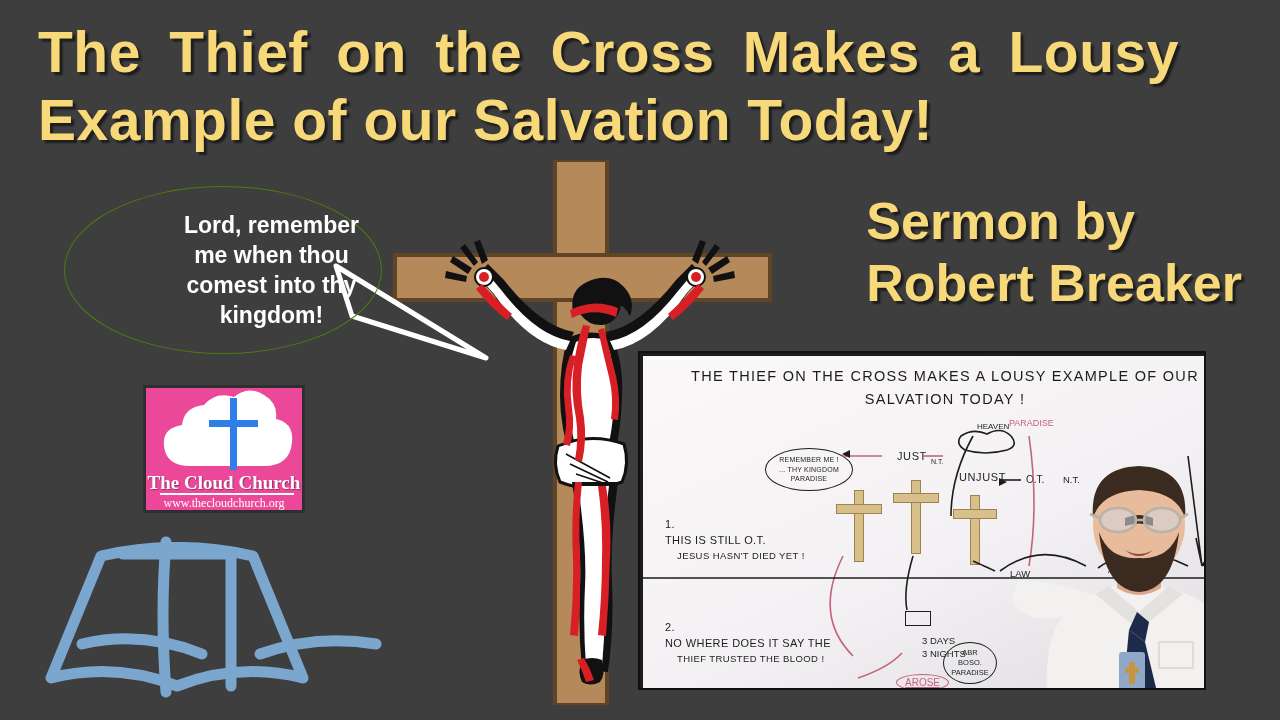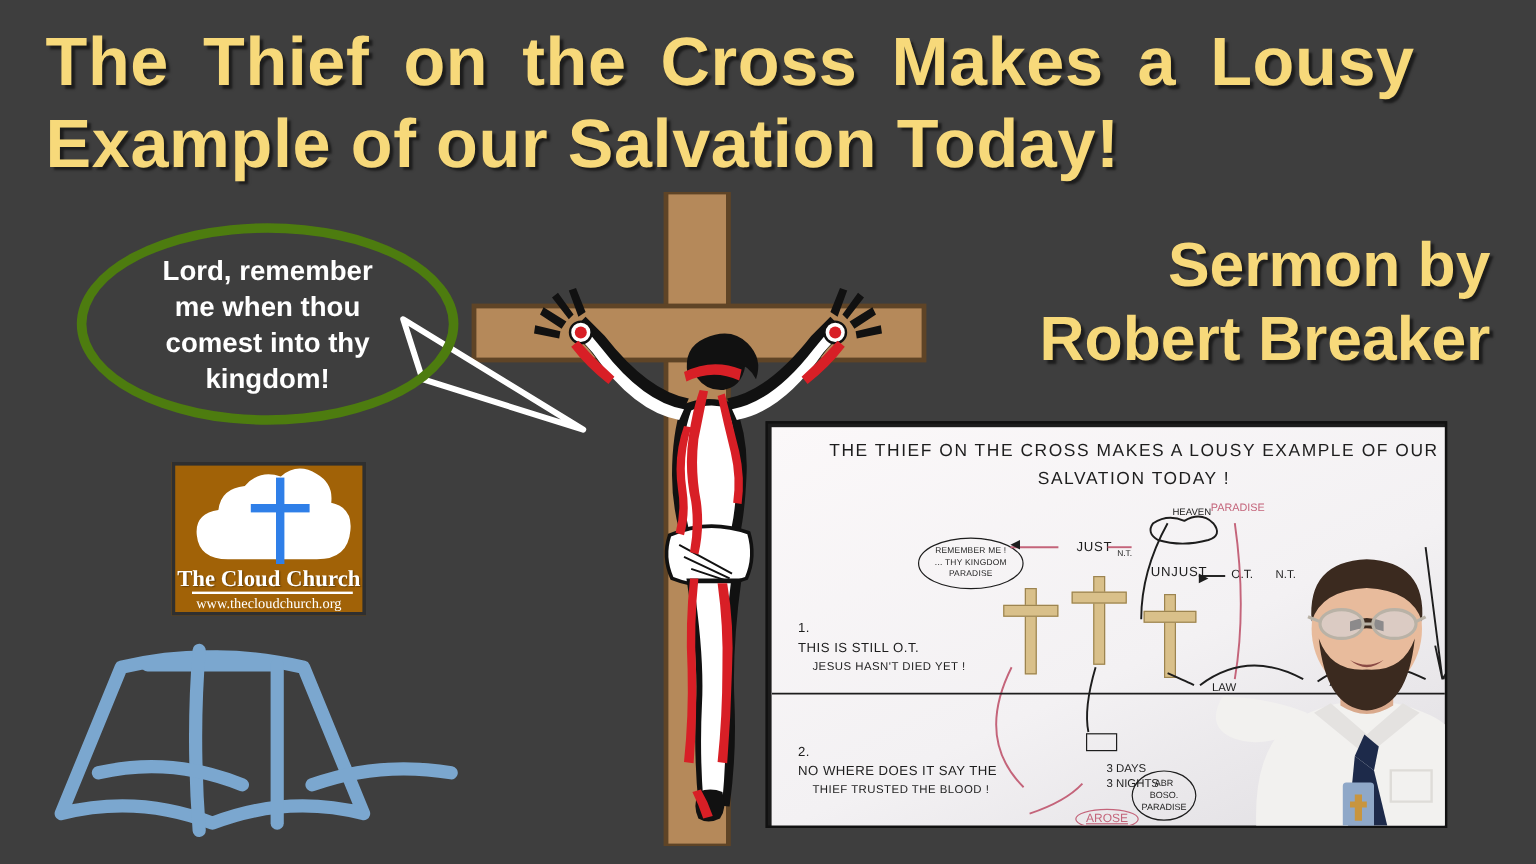--- a/index.html
+++ b/index.html
@@ -33,44 +33,43 @@
     text-shadow: 3px 3px 2px rgba(0,0,0,0.55);
     white-space: nowrap;
   }
   .title-line.l1 { word-spacing: 12px; }
 
   
   #sermon-block {
     position: absolute;
     right: 38px;
     top: 190px;
-    text-align: right;
   }
   .sermon-line {
     color: #f7d97a;
     font-weight: bold;
     font-size: 52px;
     line-height: 62px;
     text-shadow: 3px 3px 2px rgba(0,0,0,0.55);
     white-space: nowrap;
   }
 
   
   #speech-bubble {
     position: absolute;
     left: 64px;
     top: 186px;
     width: 318px;
     height: 168px;
-    border: 8px solid #4d7c0f;
+    border: 1px solid #4d7c0f;
     border-radius: 50% / 50%;
     box-sizing: border-box;
     display: flex;
     align-items: center;
-    justify-content: center;
+    justify-content: flex-end;
     z-index: 6;
   }
   #speech-text {
     color: #ffffff;
     font-size: 23px;
     font-weight: bold;
     line-height: 30px;
     text-align: center;
     white-space: pre-line;
     padding: 0 22px;
@@ -84,21 +83,21 @@
     z-index: 5;
   }
 
   
   #logo {
     position: absolute;
     left: 143px;
     top: 385px;
     width: 162px;
     height: 128px;
-    background: #a16207;
+    background: #ec4899;
     border: 3px solid #2f2f2f;
     box-sizing: border-box;
     overflow: hidden;
   }
   #logo-cloud { position: absolute; left: 0; top: 2px; width: 162px; height: 86px; }
   #logo-name {
     position: absolute;
     left: 0; top: 84px;
     width: 100%;
     text-align: center;

